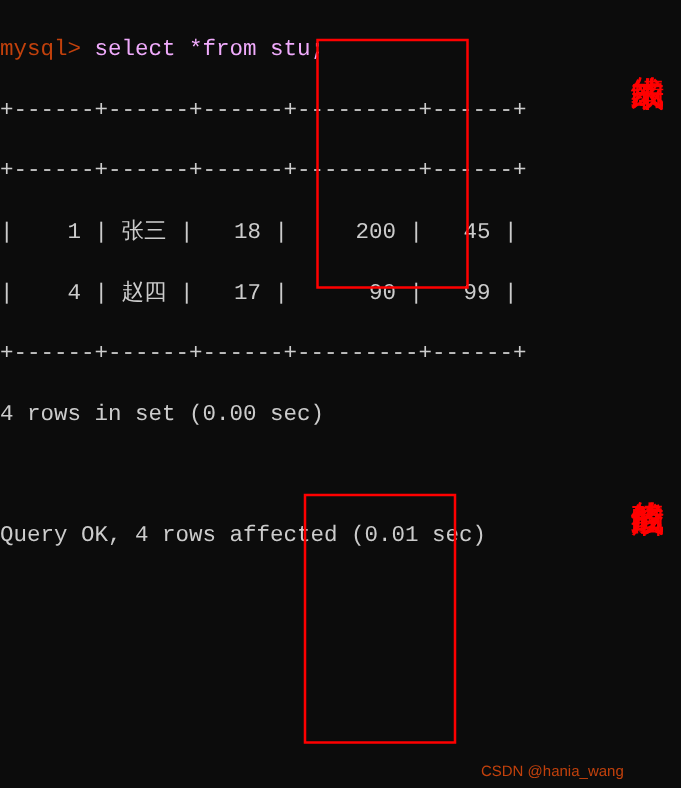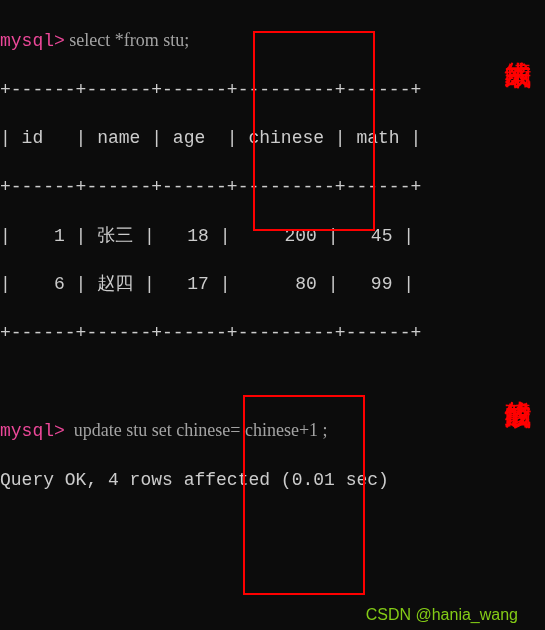--- a/index.html
+++ b/index.html
@@ -19,25 +19,24 @@
       padding: 4px 0;
     }
     .terminal {
       white-space: pre;
       line-height: 1.35;
     }
     .prompt-line {
       display: block;
     }
     .prompt {
-      color: #ec4899;
+      color: #c2410c;
     }
     .cmd {
-      color: #a3a3a3;
-      font-family: Liberation Serif, serif;
+      color: #f0abfc;
     }
     .table-border {
       color: #cccccc;
     }
     .red-box {
       position: absolute;
       border: 2px solid #ff0000;
       pointer-events: none;
     }
     .red-box-1 {
@@ -64,42 +63,41 @@
     }
     .red-text-1 {
       top: 40px;
     }
     .red-text-2 {
       top: 380px;
     }
     .watermark {
       position: absolute;
       bottom: 6px;
-      right: 27px;
-      color: #84cc16;
-      font-size: 16px;
+      right: 46px;
+      color: #c2410c;
+      font-size: 12px;
       font-family: Arial, sans-serif;
     }
     .row {
       display: block;
     }
   </style>
 </head>
 <body>
 
 <div class="terminal">
 <span class="prompt-line"><span class="prompt">mysql&gt;</span><span class="cmd"> select *from stu;</span></span>
 <span class="table-border row">+------+------+------+---------+------+</span>
-<span class="table-border row">| id   | name | age  | chinese | math |</span>
 <span class="table-border row">+------+------+------+---------+------+</span>
 <span class="row">|    1 | 张三 |   18 |     200 |   45 |</span>
-<span class="row">|    6 | 赵四 |   17 |      80 |   99 |</span>
+<span class="row">|    4 | 赵四 |   17 |      90 |   99 |</span>
 <span class="table-border row">+------+------+------+---------+------+</span>
+<span class="row">4 rows in set (0.00 sec)</span>
 <span class="row"> </span>
-<span class="prompt-line"><span class="prompt">mysql&gt;</span><span class="cmd">  update stu set chinese= chinese+1 ;</span></span>
 <span class="row">Query OK, 4 rows affected (0.01 sec)</span>
 
 
 
 
 
 
 
 
 

